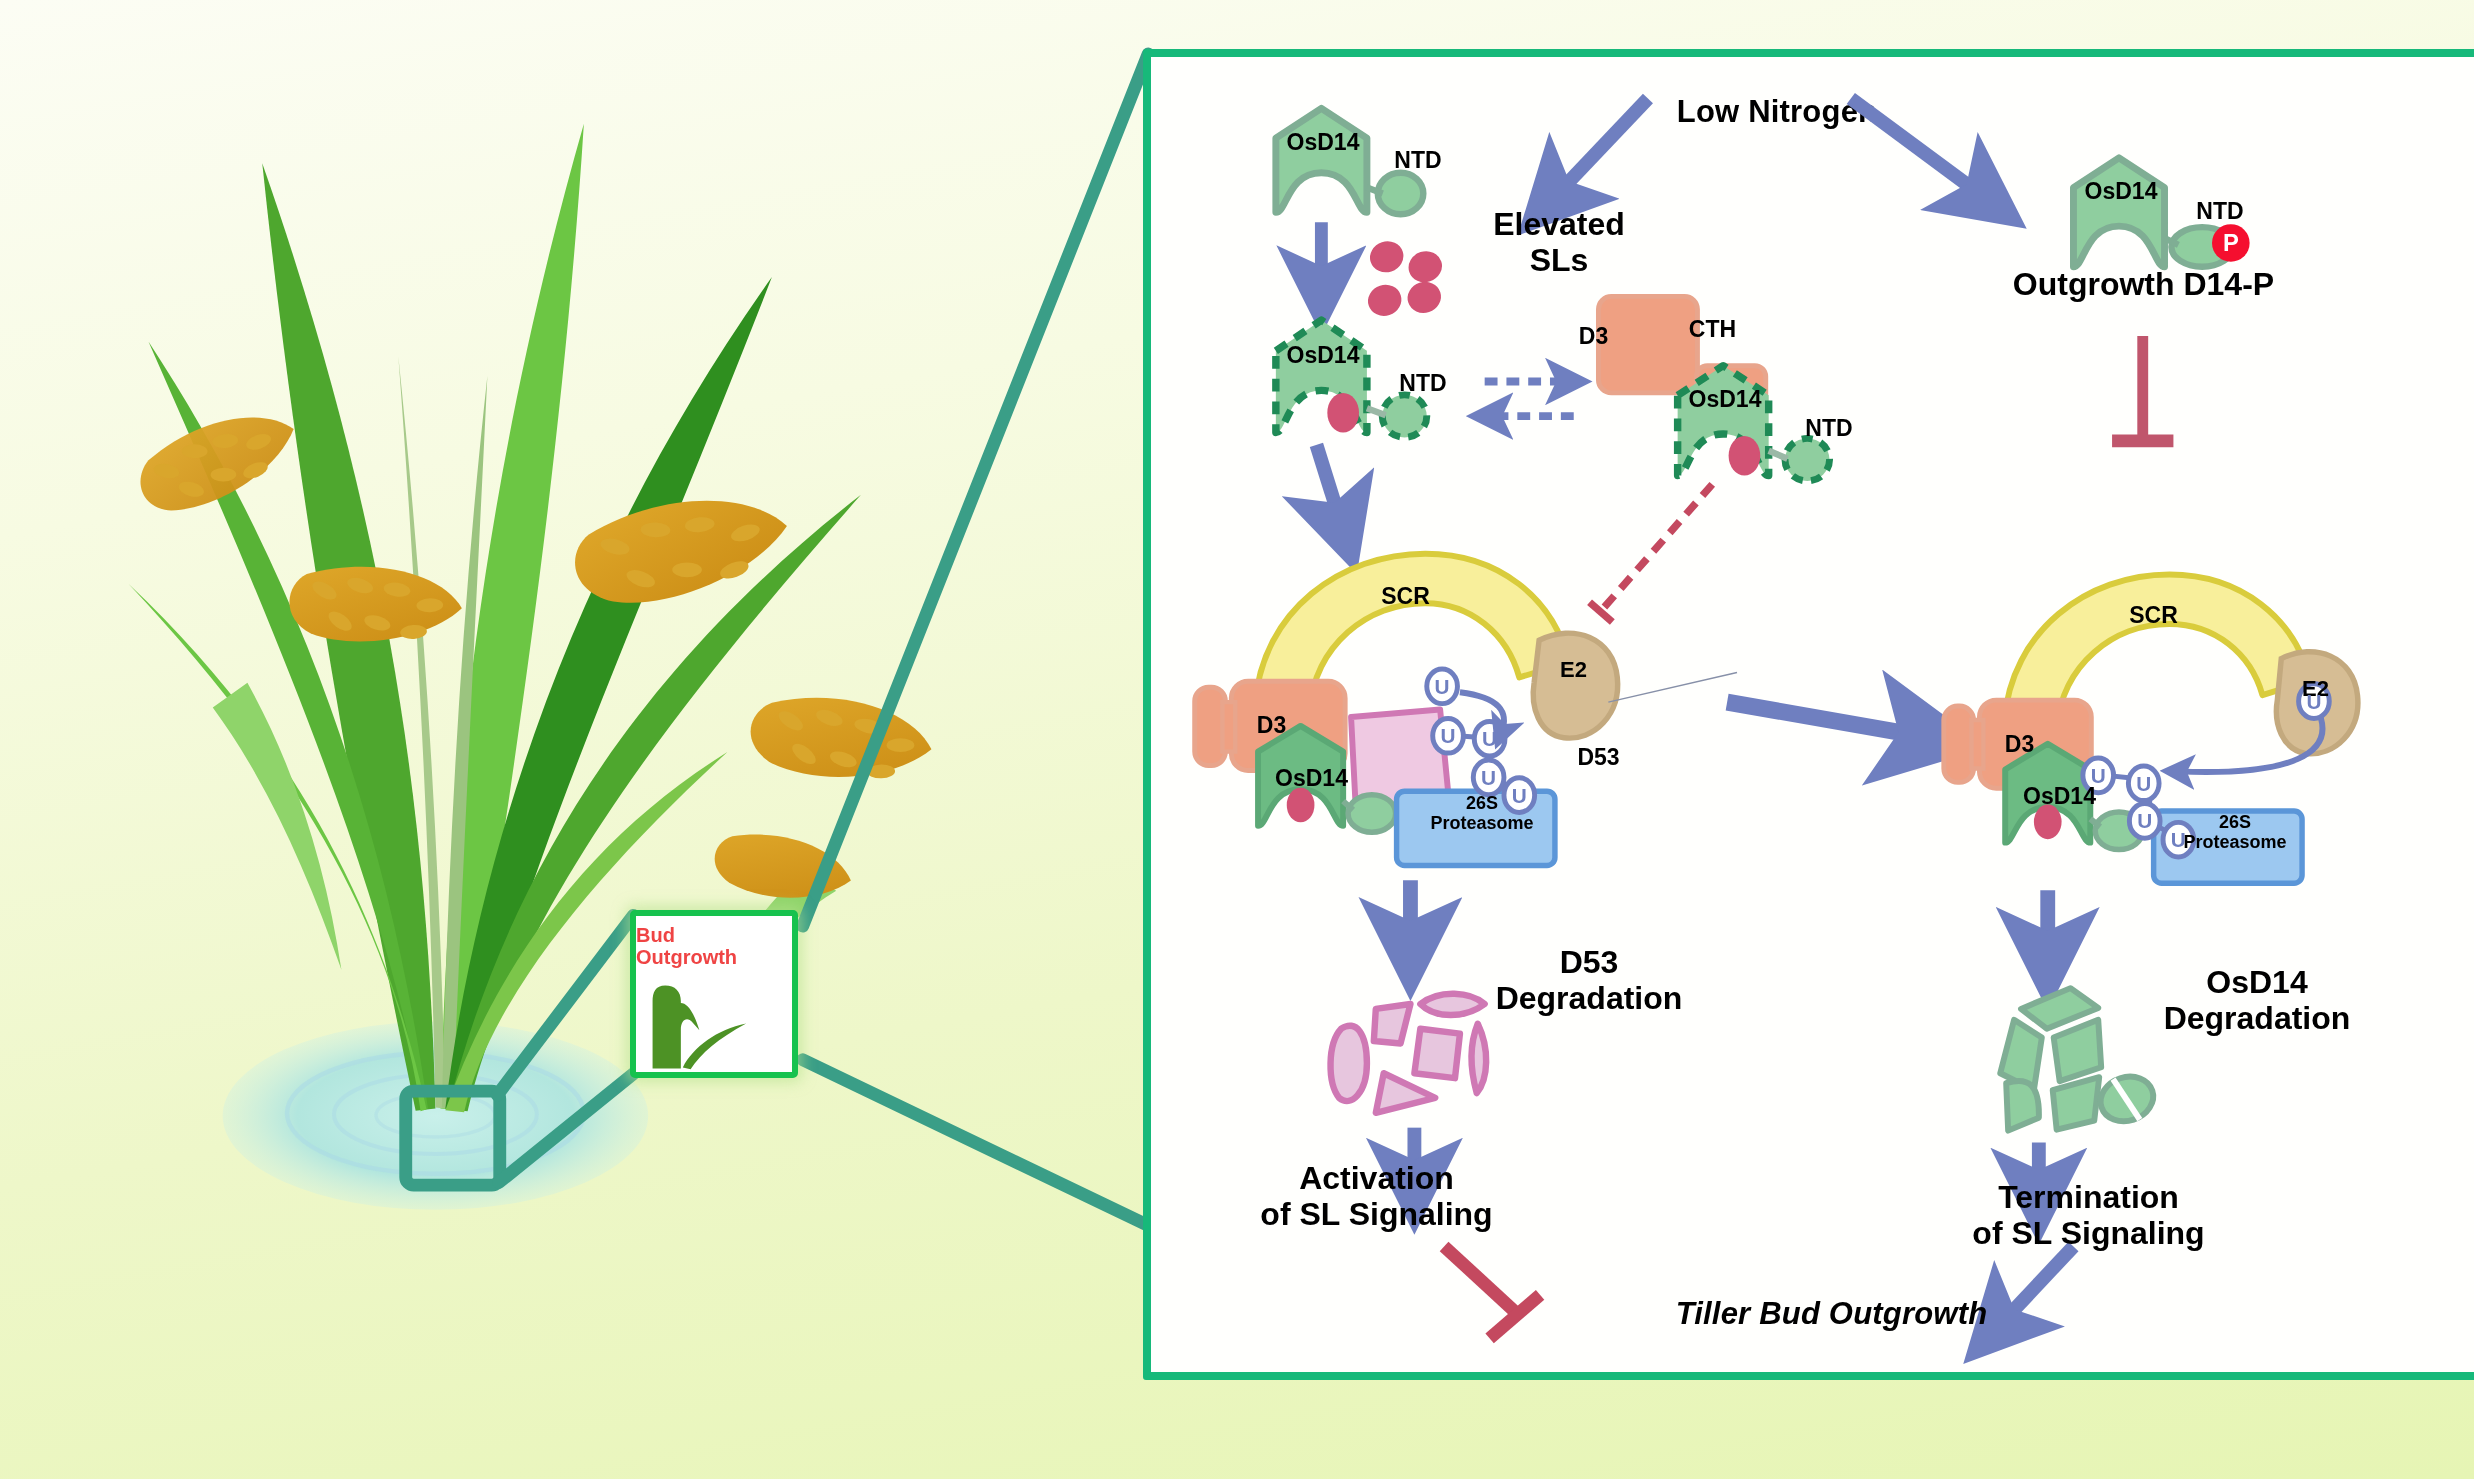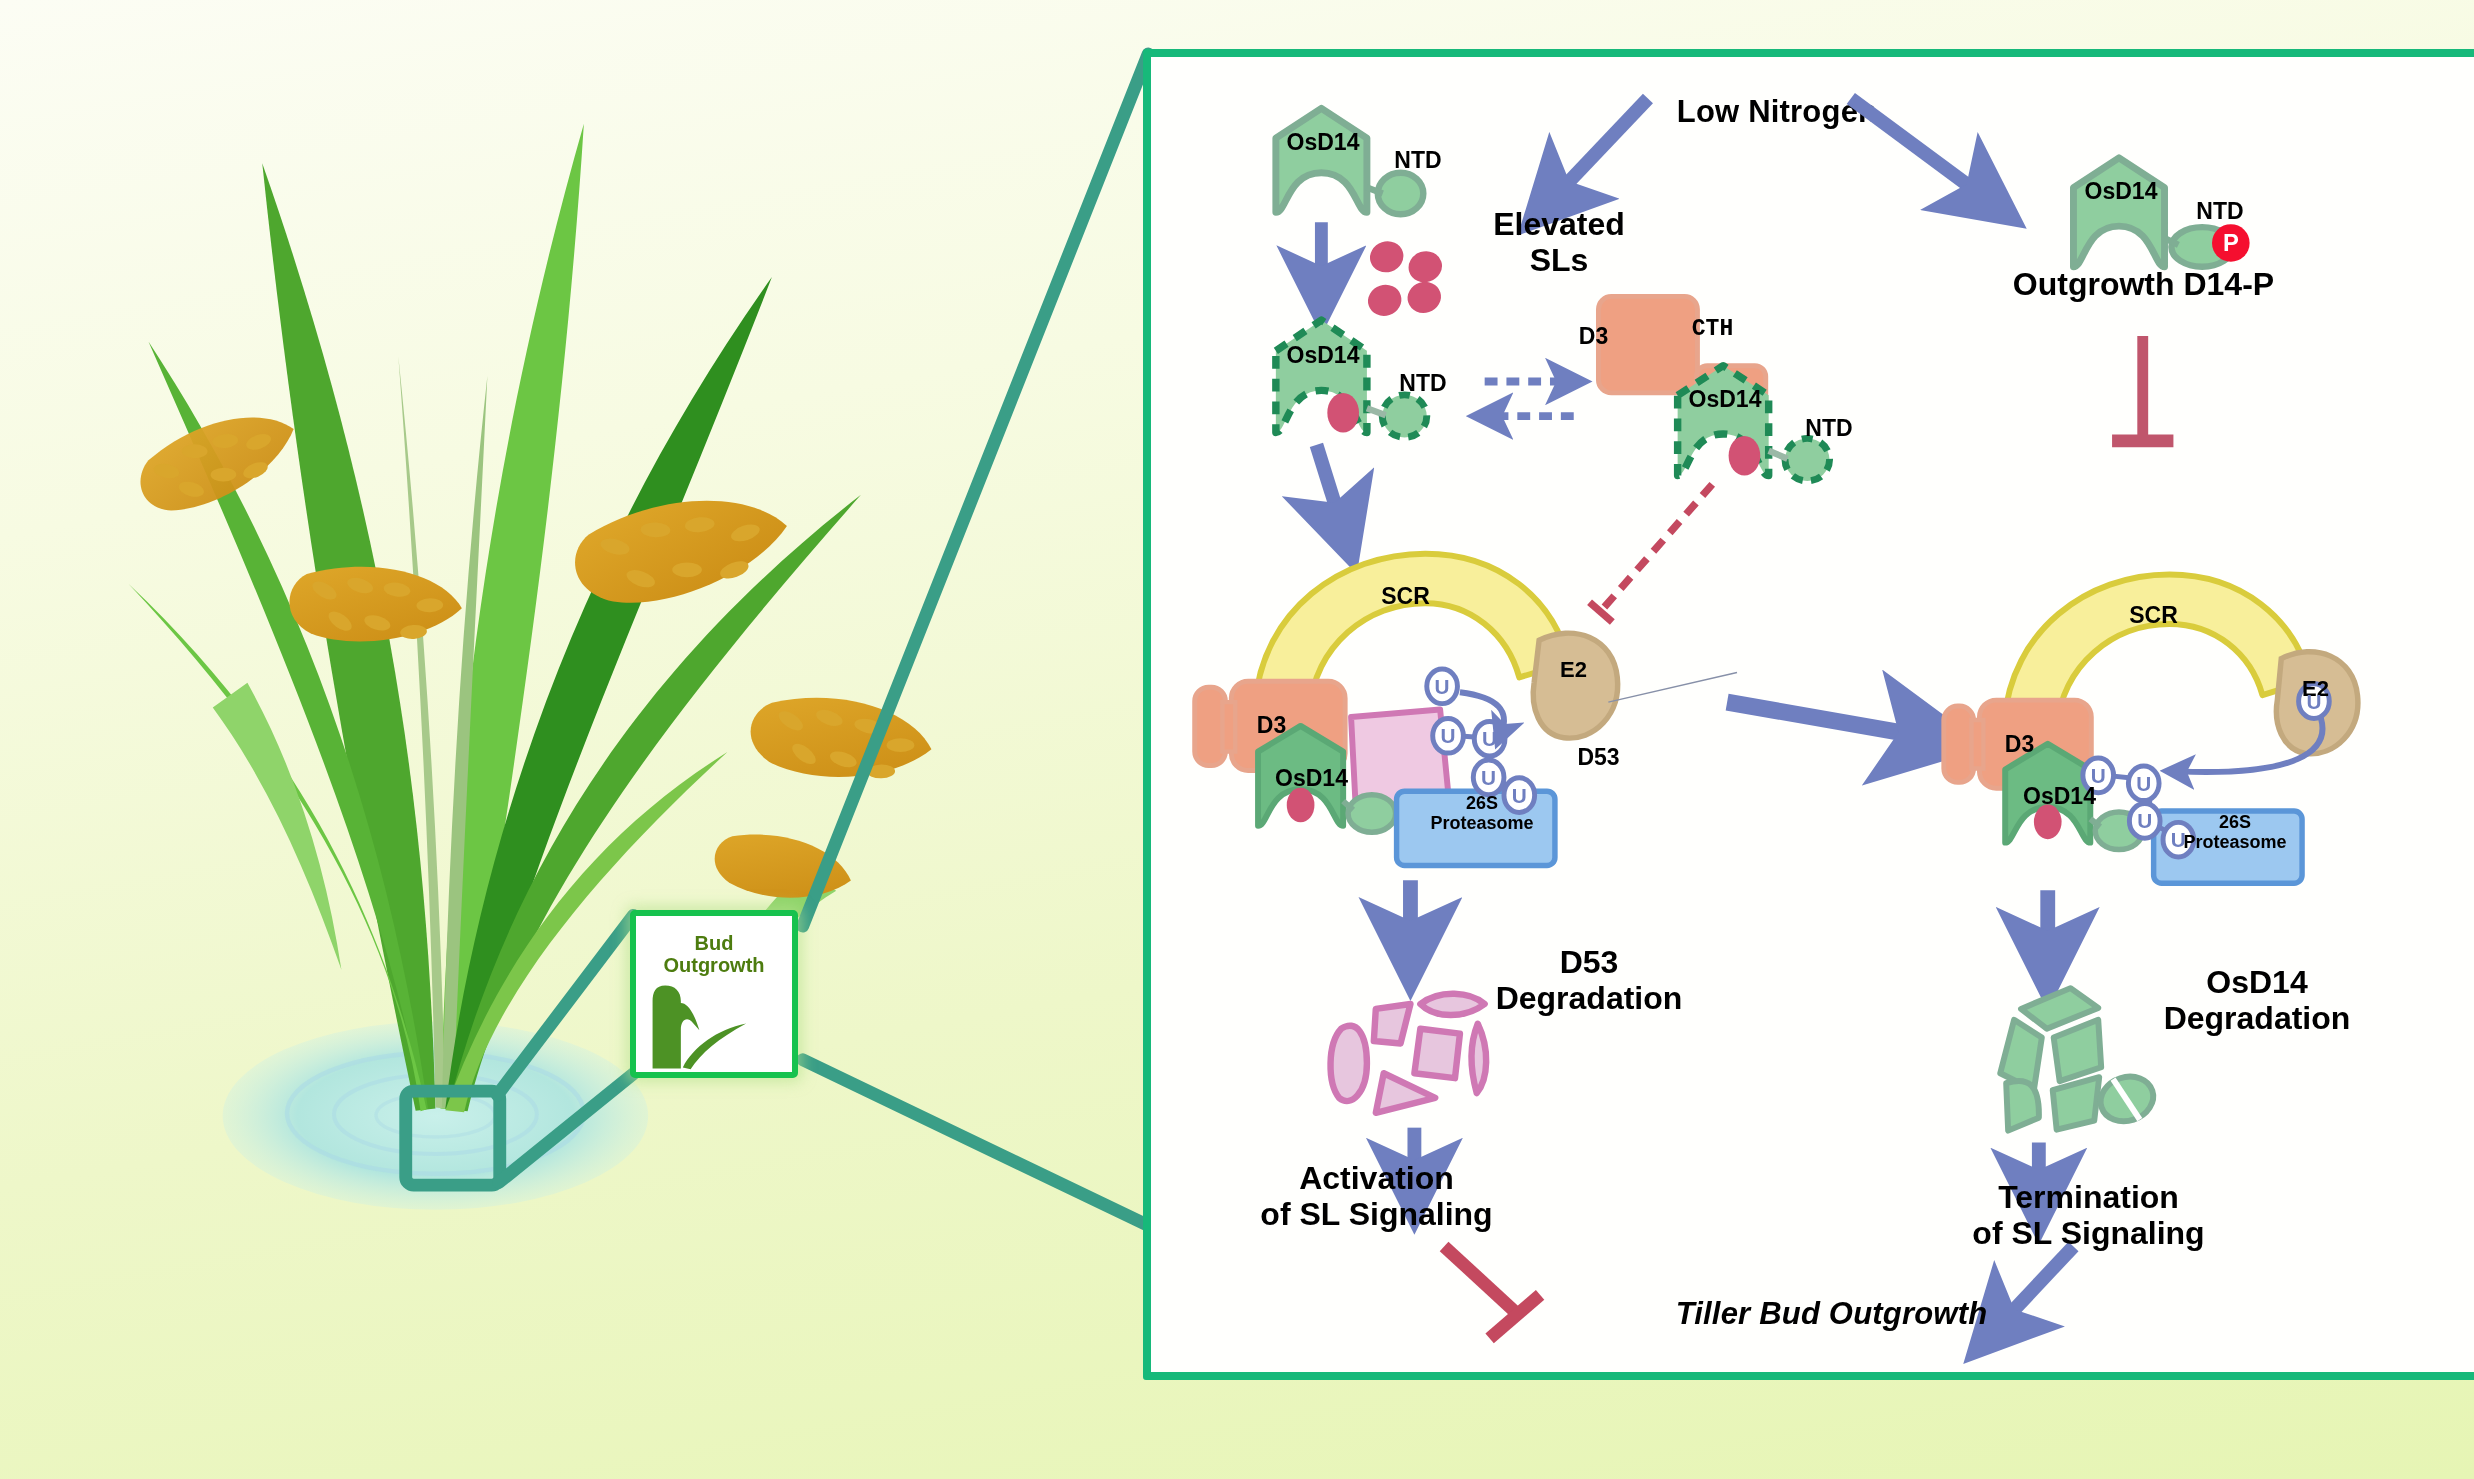--- a/index.html
+++ b/index.html
@@ -19,22 +19,22 @@
     background:#fffffd;border:8.4px solid #17b97a;border-radius:3px;
     box-sizing:border-box;
   }
   
   #bud-box{
     left:630px;top:910px;width:168px;height:168px;background:#ffffff;
     border:6.4px solid #16c24e;border-radius:5px;box-sizing:border-box;
     box-shadow:0 0 13px 5px rgba(180,225,140,.55);
   }
   #bud-box .cap{
-    position:absolute;left:0;right:0;top:16px;font-size:20px;font-weight:bold;
-    color:#4d7c0f;text-align:center;line-height:1.1;white-space:pre-line;
+    position:absolute;left:0;right:0;top:8px;font-size:20px;font-weight:bold;
+    color:#ef4444;text-align:left;line-height:1.1;white-space:pre-line;
   }
   .t-title{font-size:31px;letter-spacing:0.2px;}
   .t-big{font-size:32px;}
   .t-mid{font-size:22px;}
   .t-node{font-size:23px;}
 </style>
 </head>
 <body>
 
 <div id="stage">
@@ -345,21 +345,21 @@
 
   <div class="lbl t-node" style="left:1271px;top:130px;width:104px;">OsD14</div>
   <div class="lbl t-node" style="left:1381px;top:148px;width:74px;">NTD</div>
   <div class="lbl t-big" style="left:1485px;top:207px;width:148px;">Elevated
 SLs</div>
 
   <div class="lbl t-node" style="left:1271px;top:343px;width:104px;">OsD14</div>
   <div class="lbl t-node" style="left:1386px;top:371px;width:74px;">NTD</div>
 
   <div class="lbl t-node" style="left:1564px;top:324px;width:59px;">D3</div>
-  <div class="lbl t-node" style="left:1673px;top:317px;width:79px;font-family:Liberation Mono, monospace;">CTH</div>
+  <div class="lbl t-node" style="left:1673px;top:317px;width:79px;">CTH</div>
 
   <div class="lbl t-node" style="left:1673px;top:387px;width:104px;">OsD14</div>
   <div class="lbl t-node" style="left:1792px;top:416px;width:74px;">NTD</div>
 
   <div class="lbl t-node" style="left:1356px;top:584px;width:99px;">SCR</div>
   <div class="lbl t-mid" style="left:1539px;top:658px;width:69px;">E2</div>
   <div class="lbl t-node" style="left:1237px;top:713px;width:69px;">D3</div>
   <div class="lbl t-node" style="left:1554px;top:745px;width:89px;">D53</div>
   <div class="lbl t-node" style="left:1257px;top:766px;width:109px;">OsD14</div>
   <div class="lbl" style="left:1408px;top:793px;width:148px;font-size:18px;">26S

